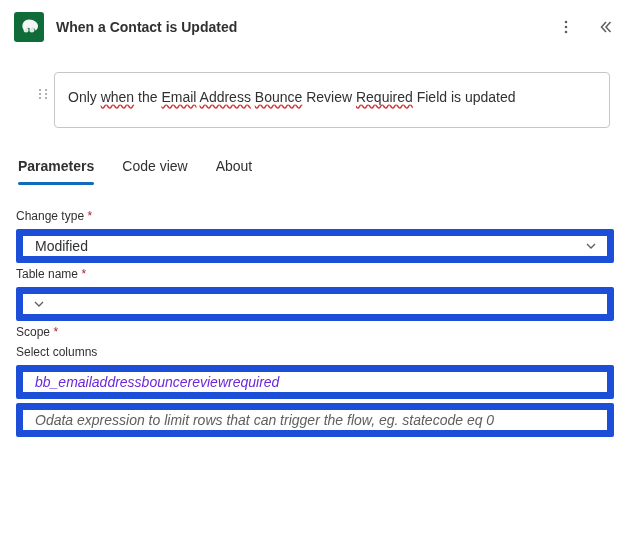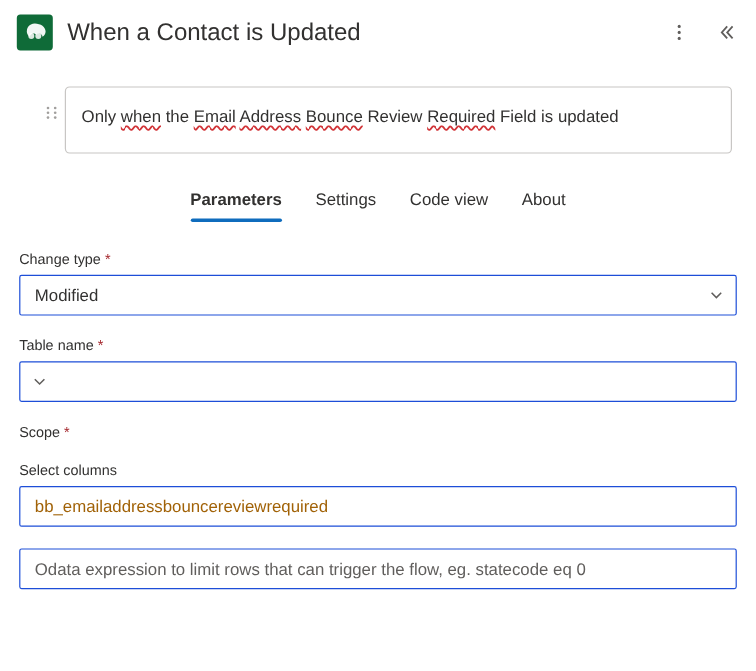--- a/index.html
+++ b/index.html
@@ -23,22 +23,22 @@
       height: 30px;
       background: #0f6b38;
       border-radius: 3px;
       display: flex;
       align-items: center;
       justify-content: center;
       flex-shrink: 0;
     }
     .app-icon svg { width: 20px; height: 20px; }
     .step-title {
-      font-size: 20px;
-      font-weight: 400;
+      font-size: 14px;
+      font-weight: 700;
       color: #323130;
     }
     .header-actions {
       position: absolute;
       right: 12px;
       display: flex;
       align-items: center;
       gap: 16px;
     }
     .icon-btn {
@@ -85,21 +85,20 @@
     .sq { 
       text-decoration: underline wavy #d13438; 
       text-decoration-skip-ink: none;
       text-underline-offset: 2px;
     }
     .tabs {
       display: flex;
       gap: 28px;
       padding: 8px 18px 0 18px;
       border-bottom: 1px solid transparent;
-      justify-content: center;
     }
     .tab {
       padding: 6px 0 10px 0;
       font-size: 14px;
       cursor: pointer;
       position: relative;
       color: #323130;
     }
     .tab.active {
       font-weight: 600;
@@ -111,34 +110,34 @@
       left: 0;
       right: 0;
       height: 3px;
       background: #0f6cbd;
       border-radius: 2px;
     }
     .form-body {
       padding: 24px 16px 0 16px;
     }
     .field {
-      margin-bottom: 18px;
+      margin-bottom: 4px;
     }
     .field-label {
       font-size: 12px;
       color: #323130;
       margin-bottom: 6px;
       display: block;
     }
     .req {
       color: #a4262c;
     }
     .select-wrap, .input-wrap {
       position: relative;
-      border: 1px solid #1d4ed8;
+      border: 7px solid #1d4ed8;
       border-radius: 2px;
       background: #fff;
       height: 34px;
       display: flex;
       align-items: center;
     }
     .select-value {
       flex: 1;
       padding: 0 12px;
       font-size: 14px;
@@ -150,22 +149,23 @@
       align-items: center;
     }
     .text-input {
       border: none;
       outline: none;
       flex: 1;
       padding: 0 12px;
       font-size: 14px;
       height: 100%;
       font-family: inherit;
-      color: #a16207;
+      color: #6d28d9;
       background: transparent;
+      font-style: italic;
     }
     .text-input::placeholder {
       color: #605e5c;
     }
   </style>
 </head>
 <body>
 
 <div class="header">
   <div class="app-icon">
@@ -203,21 +203,20 @@
       <circle cx="2" cy="10" r="1.1" fill="#a19f9d"></circle>
         <circle cx="8" cy="10" r="1.1" fill="#a19f9d"></circle>
     </svg>
   </div>
   <div class="note-border"></div>
   <div class="note-text"><span>Only </span><span class="sq">when</span><span> the </span><span class="sq">Email</span><span> </span><span class="sq">Address</span><span> </span><span class="sq">Bounce</span><span> Review </span><span class="sq">Required</span><span> Field is updated</span></div>
 </div>
 
 <div class="tabs">
   <div class="tab active">Parameters</div>
-  <div class="tab">Settings</div>
   <div class="tab">Code view</div>
   <div class="tab">About</div>
 </div>
 
 <div class="form-body">
 
   <div class="field">
     <label class="field-label"><span>Change type</span> <span class="req">*</span></label>
     <div class="select-wrap">
       <div class="select-value">Modified</div>

